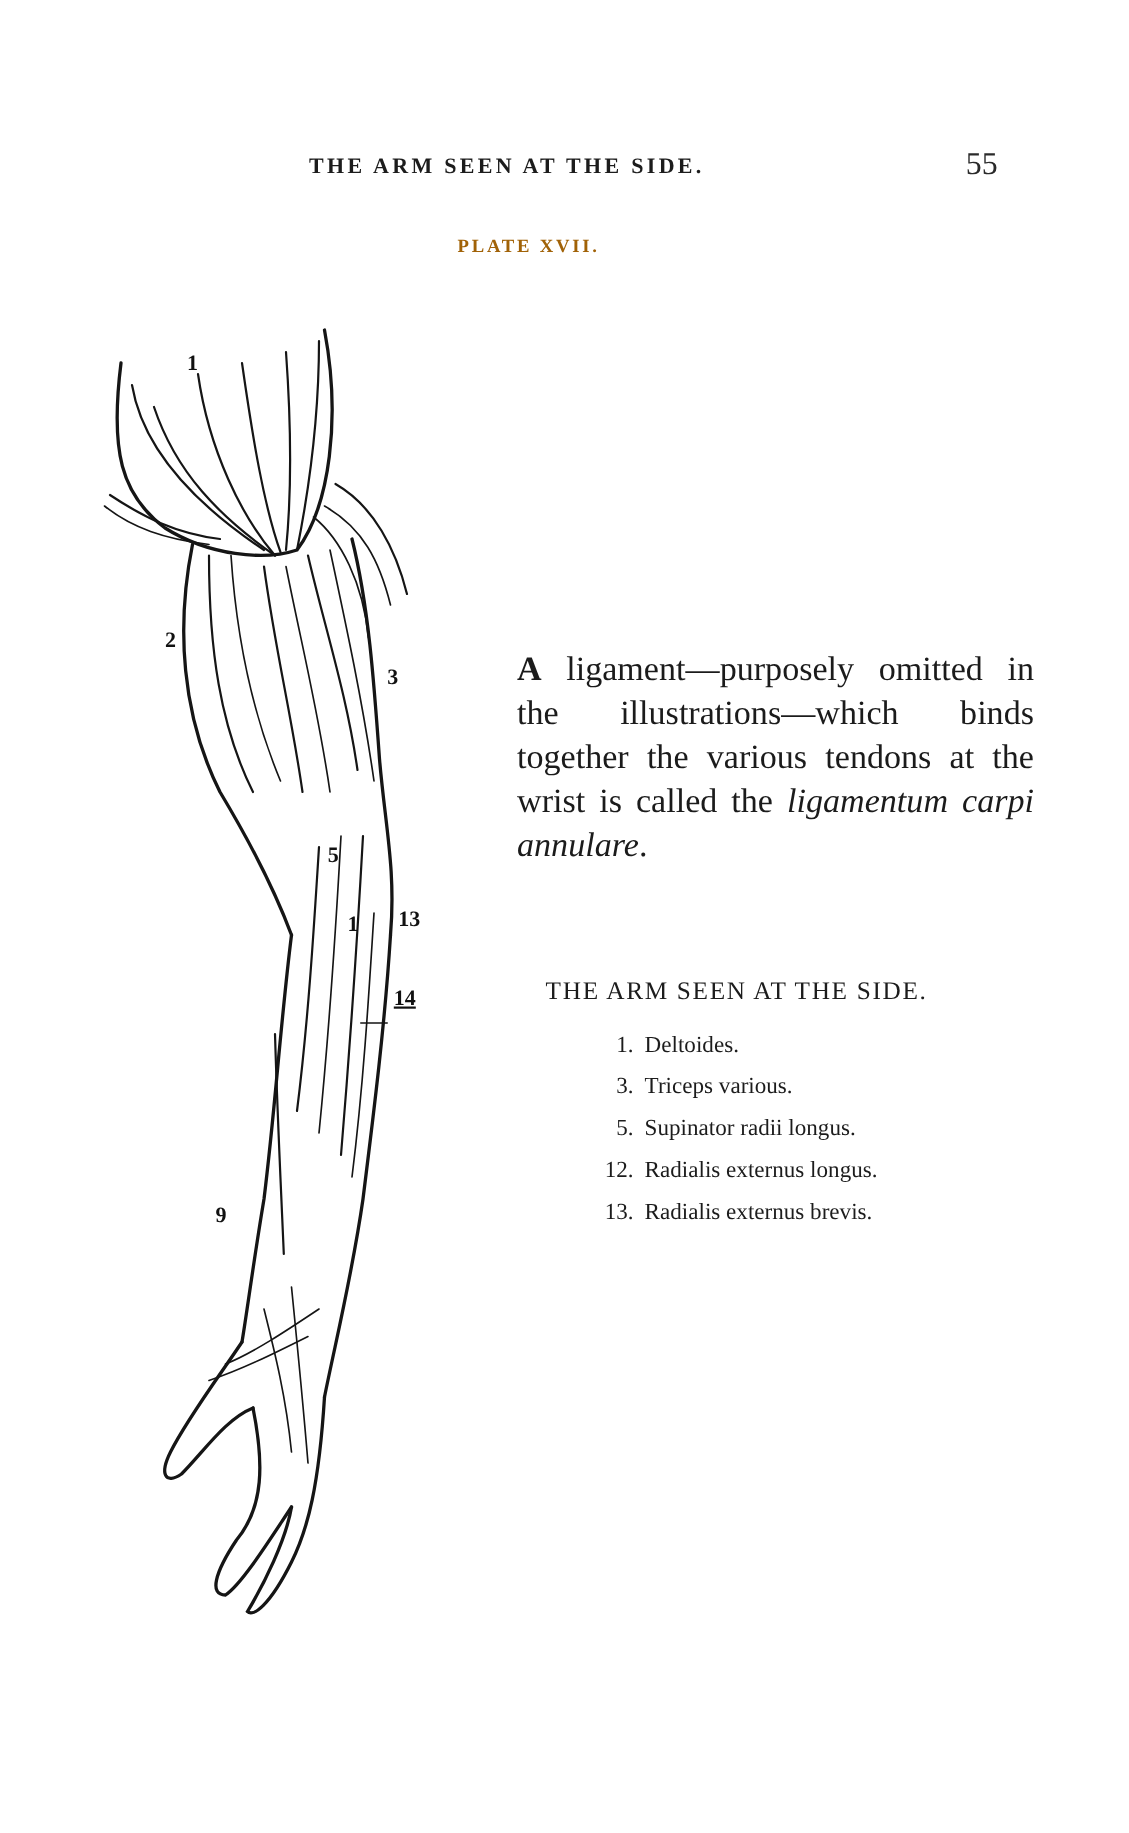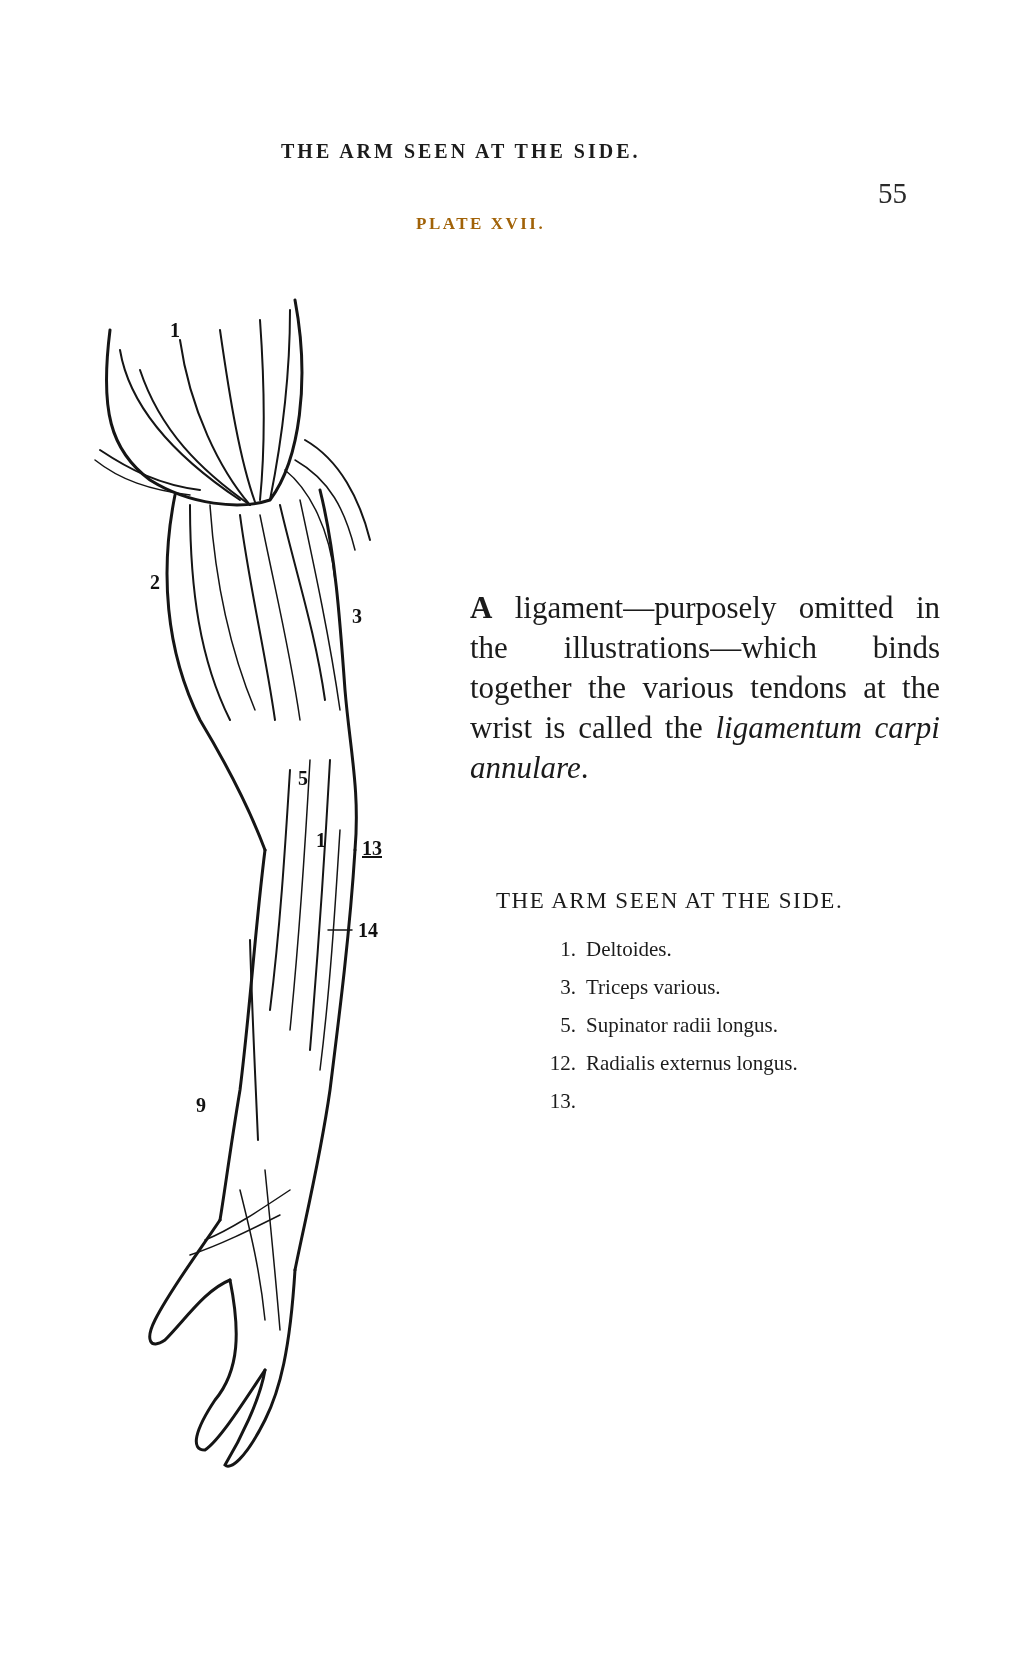--- a/index.html
+++ b/index.html
@@ -5,21 +5,21 @@
     html, body { margin: 0; padding: 0; }
     body {
       width: 1026px; height: 1666px; background: #ffffff; position: relative; overflow: hidden;
       font-family: "Liberation Serif", "DejaVu Serif", serif; color: #1a1a1a;
     }
     .running-head {
       position: absolute; left: 281px; top: 140px;
       font-size: 20px; font-weight: bold; letter-spacing: 3px; color: #1c1c1c;
     }
     .page-number {
-      position: absolute; left: 878px; top: 133px; font-size: 29px; color: #2a2a2a; margin-top: 44px;
+      position: absolute; left: 878px; top: 133px; font-size: 29px; color: #2a2a2a;
     }
     .plate-title {
       position: absolute; left: 416px; top: 214px;
       font-size: 17px; font-weight: bold; letter-spacing: 2.5px; color: #a16207;
     }
     .figure {
       position: absolute; left: 90px; top: 290px; width: 340px; height: 1180px;
     }
     .figure svg { width: 100%; height: 100%; }
     .label {
@@ -95,22 +95,22 @@
       <path d="M175 880 C 180 930, 185 980, 190 1040" stroke-width="1.5"></path>
       <path d="M115 950 C 140 940, 170 920, 200 900" stroke-width="1.5"></path>
       <path d="M100 965 C 130 955, 160 940, 190 925" stroke-width="1.5"></path>
     </g>
   </svg>
   <span class="label" style="left:80px; top:30px;">1</span>
   <span class="label" style="left:60px; top:282px;">2</span>
   <span class="label" style="left:262px; top:316px;">3</span>
   <span class="label" style="left:208px; top:478px;">5</span>
   <span class="label" style="left:226px; top:540px;">1</span>
-  <span class="label" style="left:272px; top:548px;text-decoration:underline;">13</span>
-  <span class="label" style="left:268px; top:630px;">14</span>
+  <span class="label" style="left:272px; top:536px;">13</span>
+  <span class="label" style="left:268px; top:608px;text-decoration:underline;">14</span>
   <span class="label" style="left:106px; top:805px;">9</span>
 </div>
 
 <div class="description"><span class="dropcap">A</span><span> ligament—purposely omitted in the illustrations—which binds together the various tendons at the wrist is called the </span><i>ligamentum carpi annulare</i><span>.</span></div>
 
 <div class="legend">
   <div class="legend-title">THE ARM SEEN AT THE SIDE.</div>
   <ul class="legend-list">
     <li class="legend-item">
       <span class="legend-num">1.</span>
@@ -123,15 +123,16 @@
     <li class="legend-item">
       <span class="legend-num">5.</span>
       <span>Supinator radii longus.</span>
     </li>
     <li class="legend-item">
       <span class="legend-num">12.</span>
       <span>Radialis externus longus.</span>
     </li>
     <li class="legend-item">
       <span class="legend-num">13.</span>
+      <span>Radialis externus brevis.</span>
     </li>
   </ul>
 </div>
 
 </body></html>

